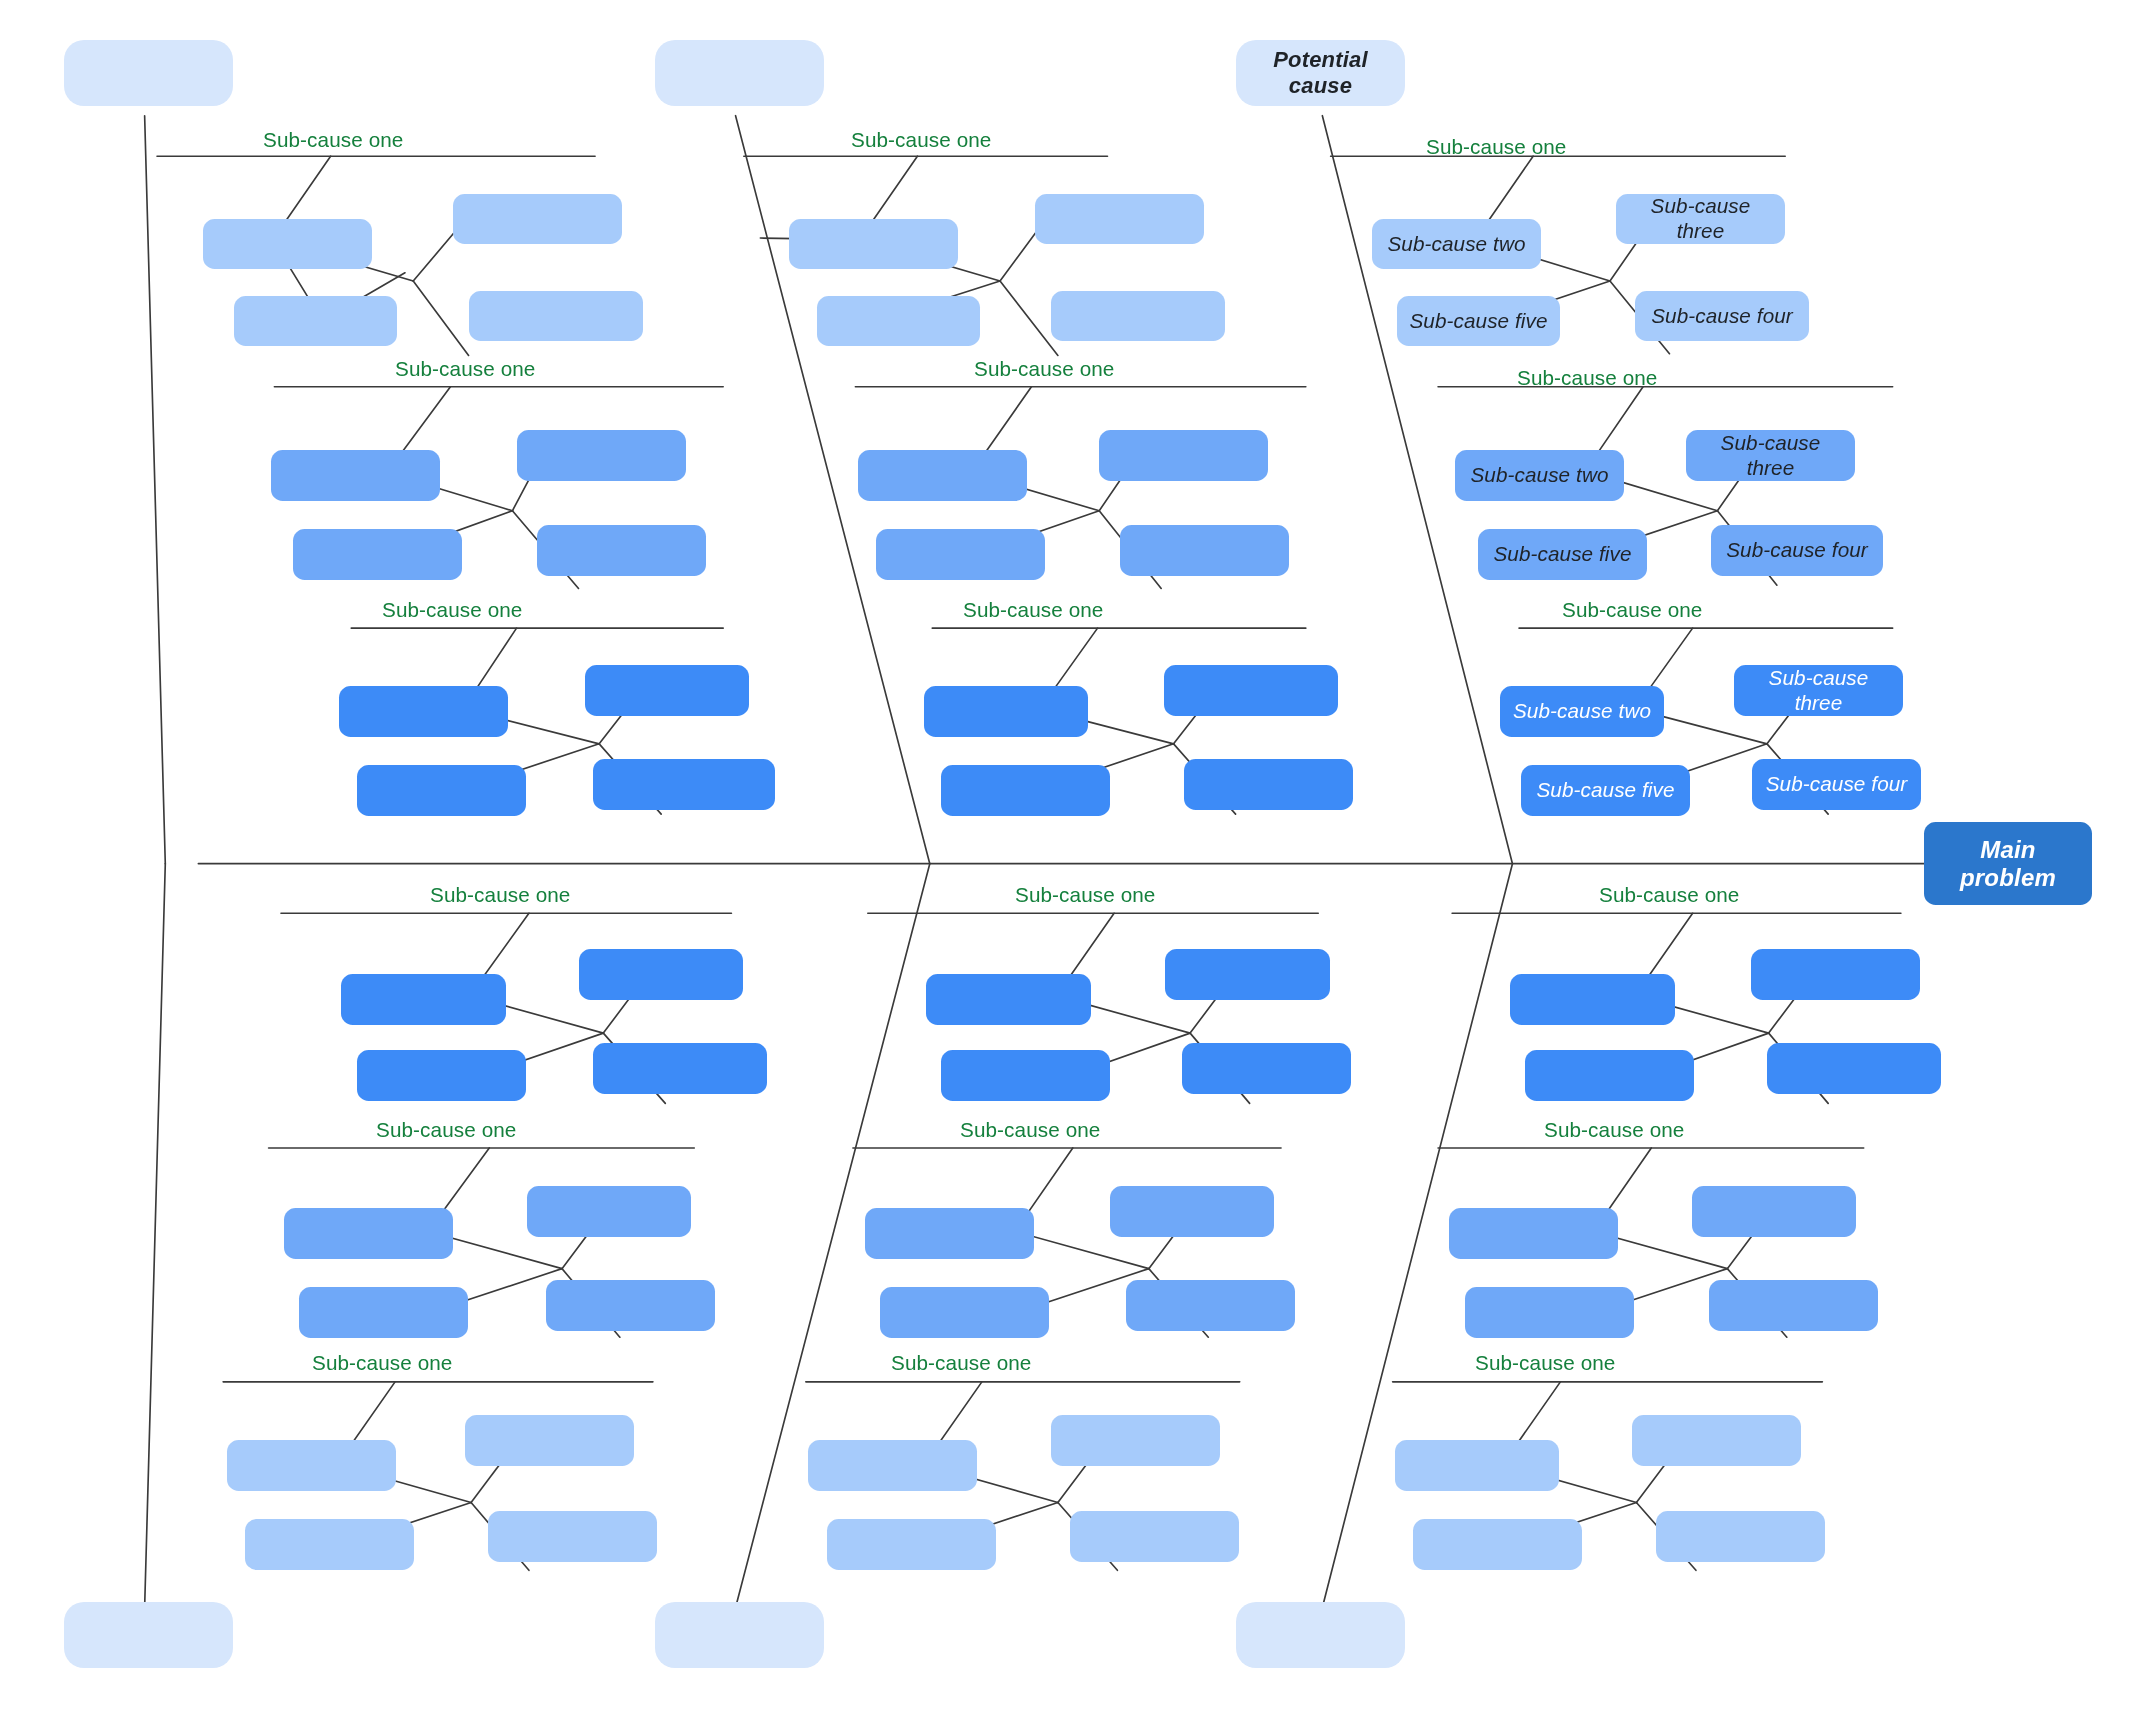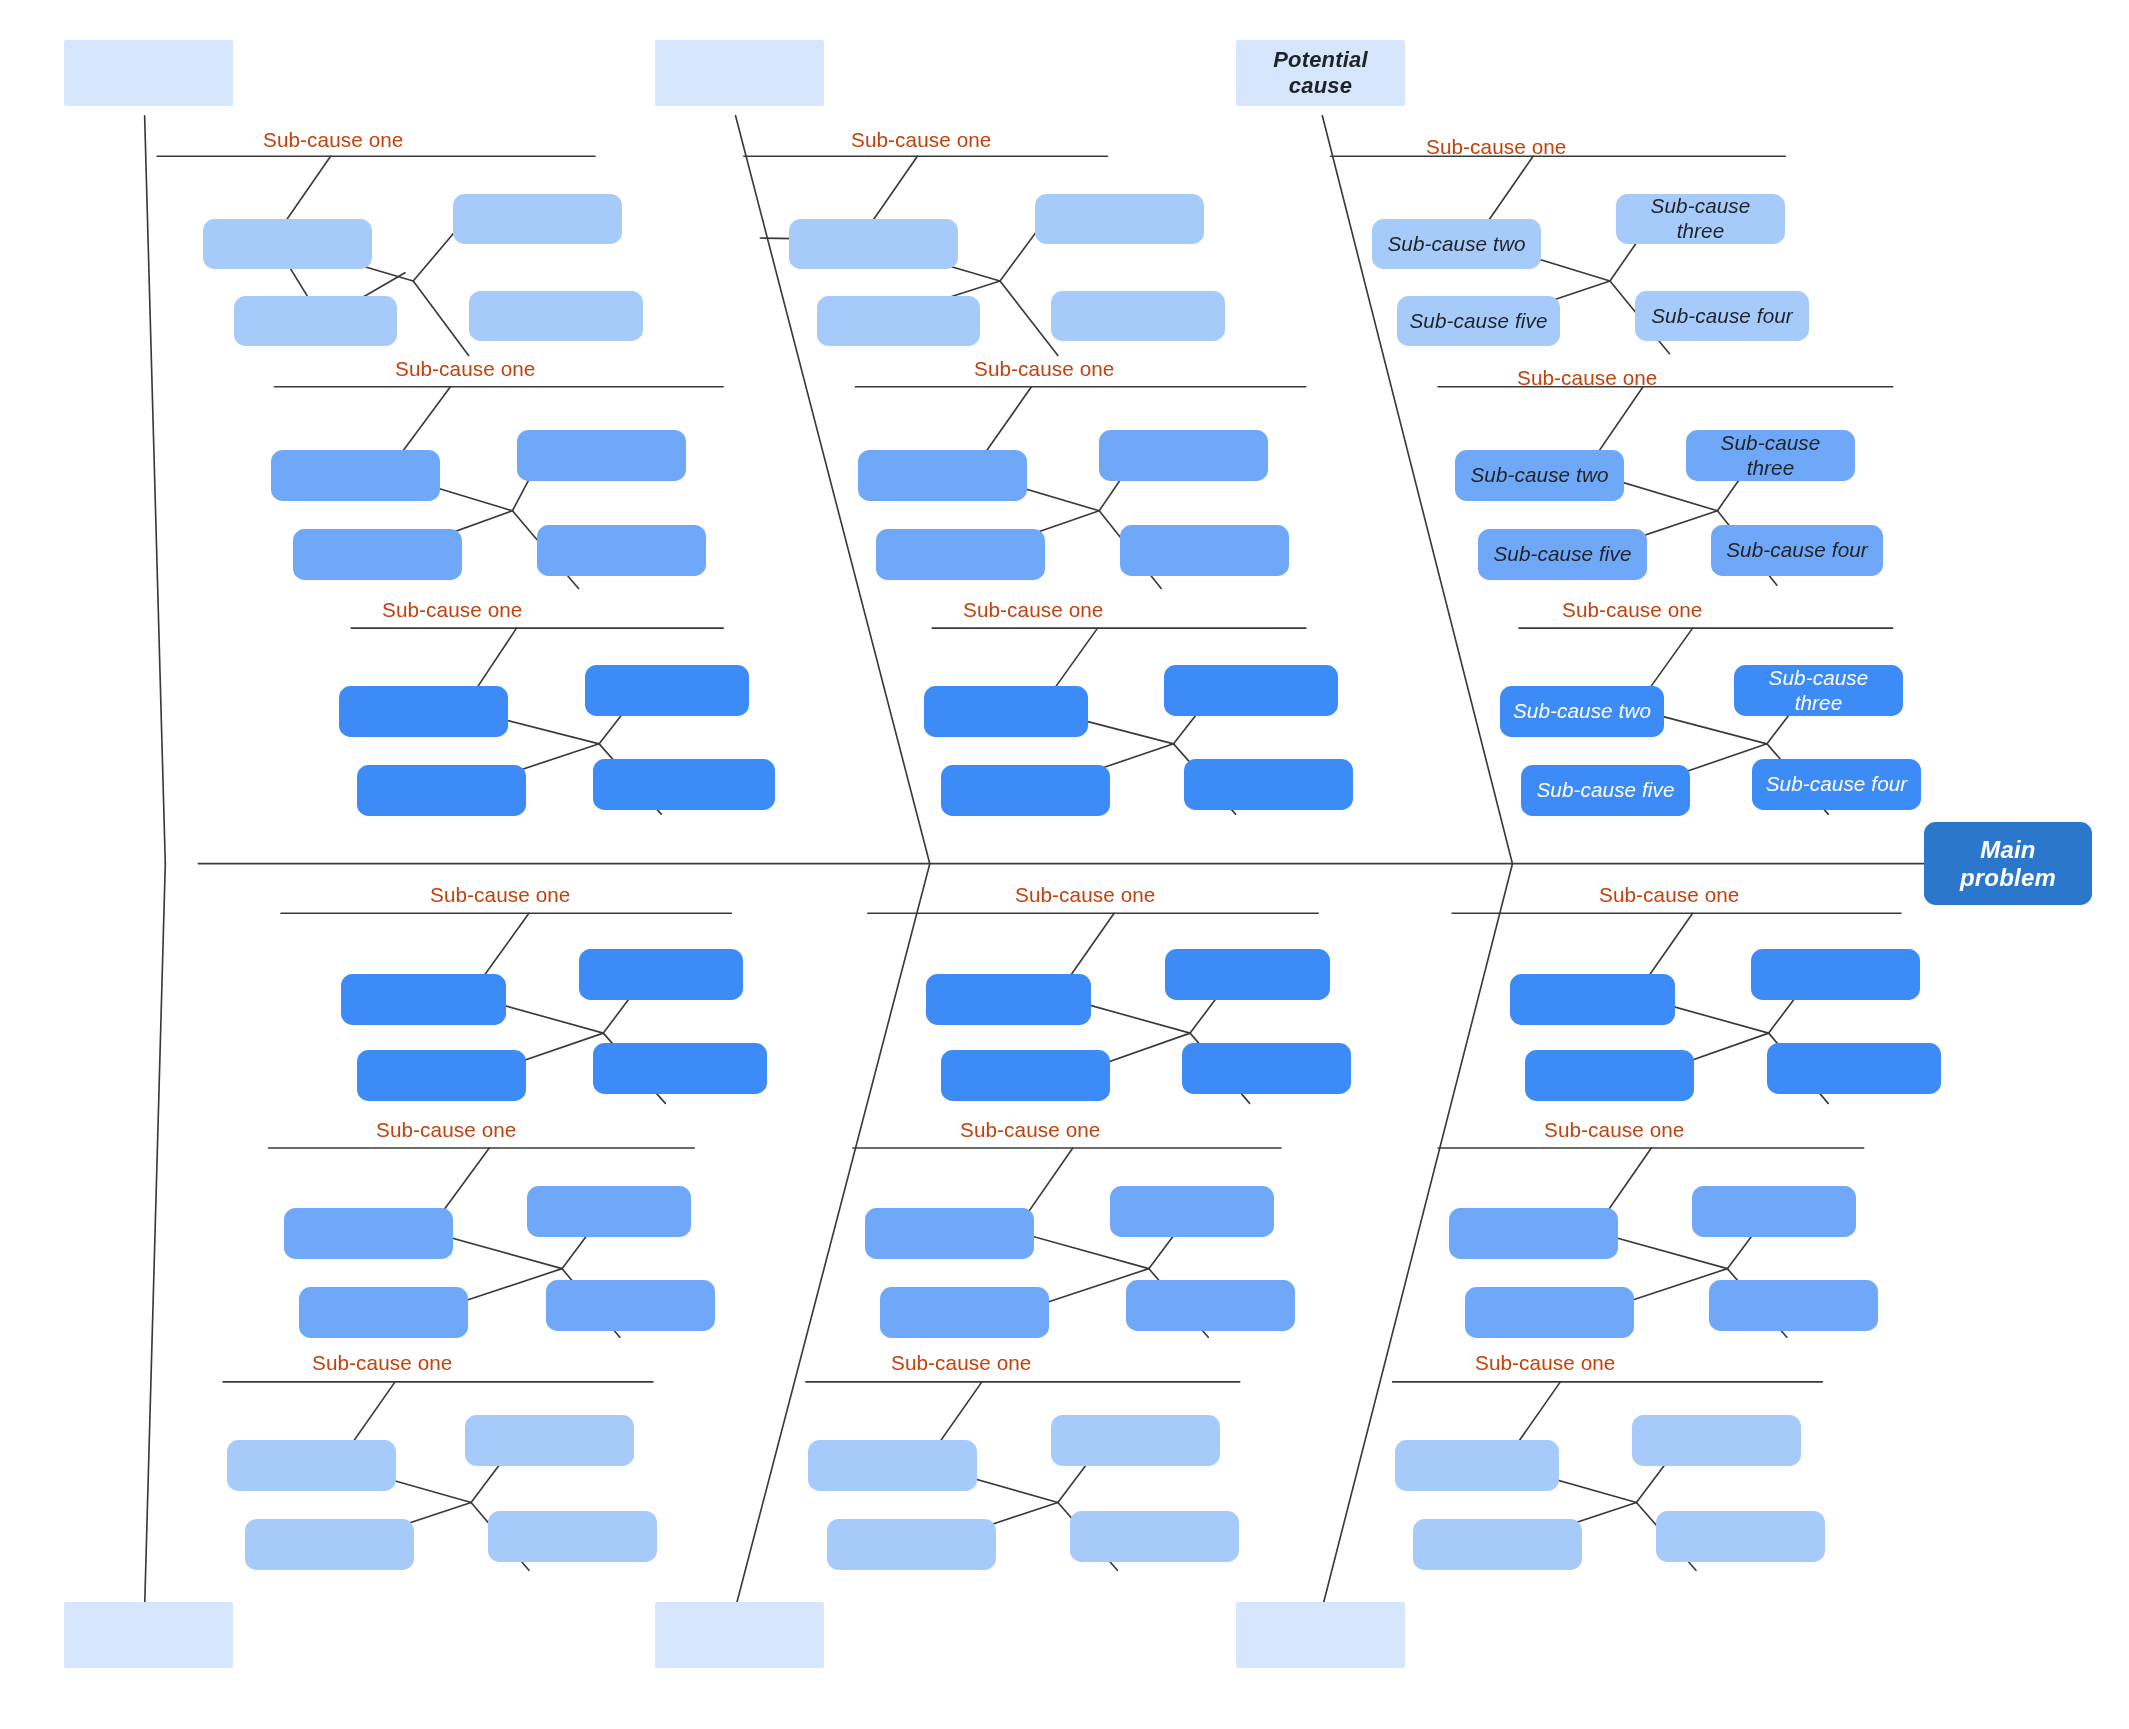--- a/index.html
+++ b/index.html
@@ -40,28 +40,28 @@
     font-size: 20.7px;
     line-height: 1.2;
     letter-spacing: 0.1px;
     padding: 3.3px 8.3px;
   }
   .rib-label {
     position: absolute;
     font-size: 20.7px;
     font-style: normal;
     font-weight: 400;
-    color: #c2410c;
+    color: #15803d;
     white-space: nowrap;
     letter-spacing: 0.1px;
   }
   .cat-box {
     position: absolute;
     box-sizing: border-box;
-    border-radius: 2px;
+    border-radius: 20px;
     display: flex;
     align-items: center;
     justify-content: center;
     text-align: center;
     font-style: italic;
     font-weight: 700;
     font-size: 22px;
     letter-spacing: 0.2px;
     padding: 3.3px 10px;
   }

